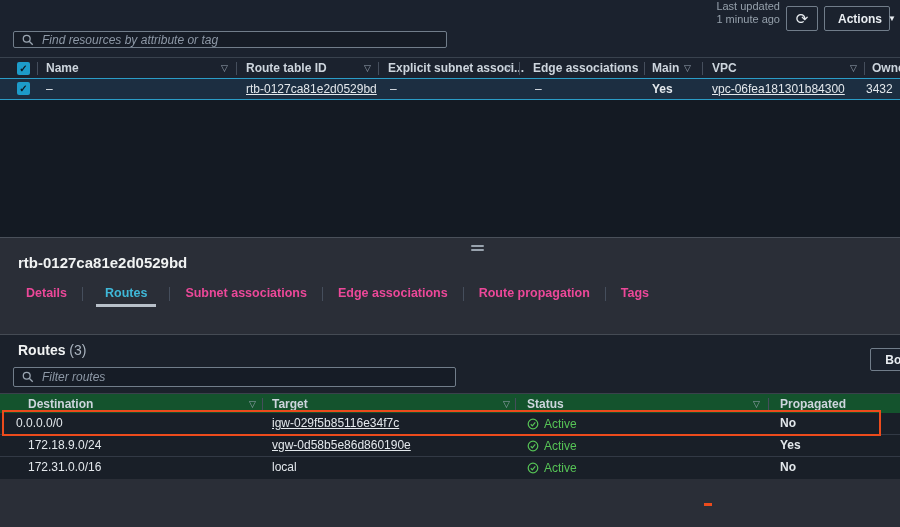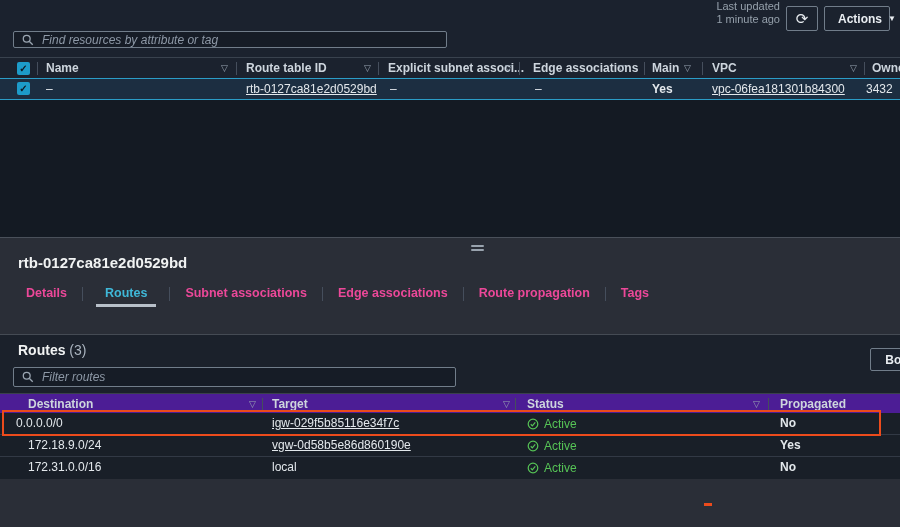--- a/index.html
+++ b/index.html
@@ -64,21 +64,21 @@
   .tab.active{color:#3fb8d8;padding:6px 9px 4px 9px;border-bottom:3px solid #b8c0c9;}
   .tab-sep{width:1px;height:14px;background:#454e5c;}
   
   #routes-card{position:absolute;left:0;top:74px;width:900px;height:144px;background:#1b212b;
     border-top:1px solid #454b54;box-sizing:border-box;margin-top:22px;}
   #routes-title{position:absolute;left:18px;top:7px;font-size:14px;color:#f1f3f3;}
   #routes-title .t{font-weight:bold;}
   #routes-title .c{font-weight:normal;color:#aab4bf;}
   #both-btn{left:870px;top:13px;width:58px;height:23px;}
   #routes-filter{left:13px;top:32px;width:443px;height:20px;}
-  #routes-thead{position:absolute;left:0;top:58px;width:900px;height:32px;background:#4c1d95;
+  #routes-thead{position:absolute;left:0;top:58px;width:900px;height:32px;background:#14532d;
     border-top:1px solid #3a414c;border-bottom:1px solid #3a414c;box-sizing:border-box;}
   .routes-row{position:absolute;left:0;width:900px;height:22px;background:#191f28;
     border-bottom:1px solid #323945;box-sizing:border-box;}
   .routes-row .rcell{height:21px;line-height:21px;}
   .status-cell{position:absolute;top:0;height:21px;display:flex;align-items:center;gap:5px;text-align:right;}
   .status-text{font-size:12px;color:#56c456;}
   
   #highlight-rect{position:absolute;left:2px;top:410px;width:879px;height:26px;
     border:2px solid #ec4b1c;box-sizing:border-box;pointer-events:none;}
   #annotation-dash{position:absolute;left:704px;top:503px;width:8px;height:3px;background:#ec4b1c;}

